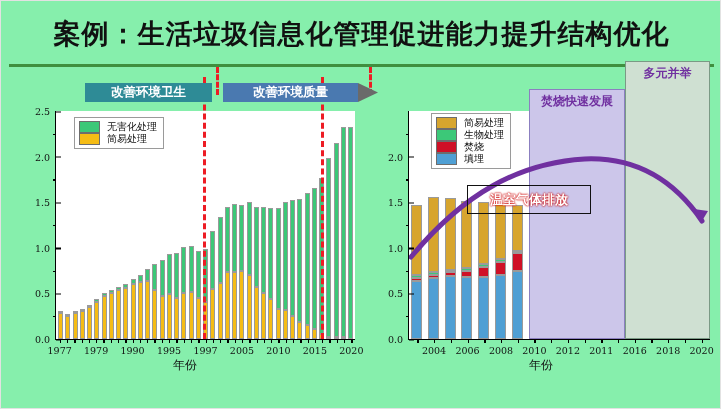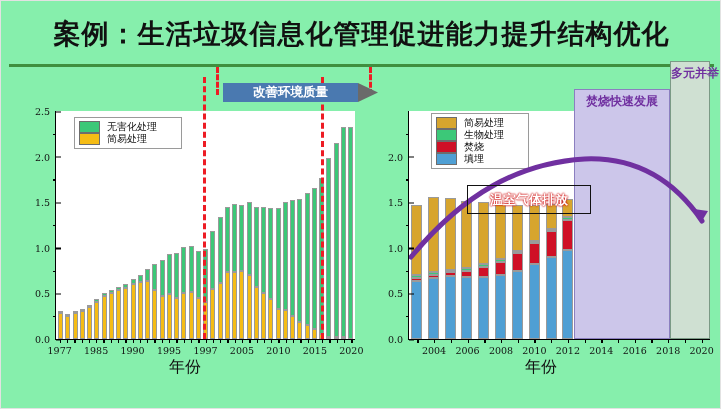--- a/index.html
+++ b/index.html
@@ -37,43 +37,43 @@
   #plot-right{left:42px;top:10px;right:6px;height:228px;}
 
   .ytick{position:absolute;right:100%;transform:translateY(-50%);padding-right:6px;font-size:9.5px;
          font-family:"DejaVu Serif","Liberation Serif",serif;color:#111;white-space:nowrap;}
   .ytick::after{content:"";position:absolute;left:100%;top:50%;width:5px;height:1.4px;background:#000;}
   .yminor{position:absolute;right:100%;width:3px;height:1.3px;background:#000;}
 
   .xtick{position:absolute;top:100%;transform:translateX(-50%);margin-top:6px;font-size:9.5px;
          font-family:"DejaVu Serif","Liberation Serif",serif;color:#111;white-space:nowrap;}
   .xmark{position:absolute;top:100%;width:1.3px;height:4px;background:#000;}
-  .xlabel{position:absolute;left:0;right:0;text-align:center;font-size:16px;
+  .xlabel{position:absolute;left:0;right:0;text-align:center;font-size:12px;
           font-family:"DejaVu Sans","Liberation Sans",sans-serif;color:#111;}
   #xlabel-left{top:256px;}
   #xlabel-right{top:256px;}
 
   
   .bars{position:absolute;left:0;right:0;bottom:0;top:0;display:flex;align-items:flex-end;justify-content:space-between;padding:0 2px;box-sizing:border-box;}
   .bar{position:relative;display:flex;flex-direction:column-reverse;box-sizing:border-box;}
   .seg{width:100%;box-sizing:border-box;border:0.6px solid #9a9a9a;}
 
   
-  .legend{position:absolute;background:#fff;border:1.4px solid #9a9a9a;padding:3px 24px 3px 4px;z-index:22;}
+  .legend{position:absolute;background:#fff;border:1.4px solid #9a9a9a;padding:3px 6px 3px 4px;z-index:22;}
   .lgrow{display:flex;align-items:center;height:12px;}
   .lgsw{width:19px;height:10px;border:1.1px solid #6d6d6d;margin-right:7px;flex:0 0 auto;}
   .lgtx{font-family:"DejaVu Sans","Liberation Sans",sans-serif;font-size:10px;color:#111;white-space:nowrap;}
   #legend-left{left:18px;top:6px;}
   #legend-right{left:22px;top:2px;}
 
   
   .plotdash{position:absolute;top:-34px;bottom:0;border-left:3px dashed #ed1c24;z-index:21;}
 
   
-  .band{position:absolute;z-index:5;margin-left:45px;}
+  .band{position:absolute;z-index:5;}
   .bandlbl{position:absolute;width:100%;text-align:center;top:3px;font-family:"DejaVu Sans","Liberation Sans",sans-serif;
            font-weight:bold;font-size:12px;color:#7030a0;white-space:nowrap;}
   #band1{left:0;top:52px;width:120px;bottom:0;background:#cfe8f7;}
   #band2{left:120px;top:-22px;width:96px;bottom:0;background:#ccc6ea;border:1px solid #8b7fc0;box-sizing:border-box;}
   #band3{left:216px;top:-50px;right:0;bottom:0;background:#cfe0d2;border:1px solid #7a9a85;box-sizing:border-box;}
 
   
   #ghg-box{position:absolute;left:58px;top:74px;width:122px;height:27px;border:1.4px solid #111;z-index:26;
            display:flex;align-items:center;justify-content:center;}
   #ghg-text{font-family:"DejaVu Sans","Liberation Sans",sans-serif;font-weight:bold;font-size:13px;color:#fff;
@@ -93,20 +93,23 @@
 <div id="slide">
 
   <div id="title-bar">
     <div id="title-text">案例：生活垃圾信息化管理促进能力提升结构优化</div>
   </div>
   <div id="title-rule"></div>
 
   <div class="vdash" id="vdash-a"></div>
   <div class="vdash" id="vdash-b"></div>
 
+  <div class="stage" id="stage1">
+    <span>改善环境卫生</span>
+  </div>
   <div class="stage" id="stage2">
     <span>改善环境质量</span>
   </div>
   <svg class="arrowhead" id="arrow1" viewBox="0 0 20 19">
     <polygon points="0,0 20,9.5 0,19" fill="#6a6a6a"></polygon>
   </svg>
 
   <div class="chart" id="chart-left">
     <div class="ylabel">城市生活垃圾清运量（亿吨）</div>
     <div class="plot" id="plot-left">
@@ -298,21 +301,21 @@
         <div class="yminor" style="top: 114px;"></div>
         <div class="yminor" style="top: 68.4px;"></div>
         <div class="yminor" style="top: 22.8px;"></div>
         <div class="xmark" style="left: 1.21951%;"></div>
         <div class="xtick" style="left: 1.21951%;">1977</div>
         <div class="xmark" style="left: 3.65854%;"></div>
         <div class="xmark" style="left: 6.09756%;"></div>
         <div class="xmark" style="left: 8.53659%;"></div>
         <div class="xmark" style="left: 10.9756%;"></div>
         <div class="xmark" style="left: 13.4146%;"></div>
-        <div class="xtick" style="left: 13.4146%;">1985</div>
+        <div class="xtick" style="left: 13.4146%;">1979</div>
         <div class="xmark" style="left: 15.8537%;"></div>
         <div class="xmark" style="left: 18.2927%;"></div>
         <div class="xmark" style="left: 20.7317%;"></div>
         <div class="xmark" style="left: 23.1707%;"></div>
         <div class="xmark" style="left: 25.6098%;"></div>
         <div class="xtick" style="left: 25.6098%;">1990</div>
         <div class="xmark" style="left: 28.0488%;"></div>
         <div class="xmark" style="left: 30.4878%;"></div>
         <div class="xmark" style="left: 32.9268%;"></div>
         <div class="xmark" style="left: 35.3659%;"></div>
@@ -517,21 +520,21 @@
         <div class="xmark" style="left: 30.5556%;"></div>
         <div class="xtick" style="left: 30.5556%;">2008</div>
         <div class="xmark" style="left: 36.1111%;"></div>
         <div class="xmark" style="left: 41.6667%;"></div>
         <div class="xtick" style="left: 41.6667%;">2010</div>
         <div class="xmark" style="left: 47.2222%;"></div>
         <div class="xmark" style="left: 52.7778%;"></div>
         <div class="xtick" style="left: 52.7778%;">2012</div>
         <div class="xmark" style="left: 58.3333%;"></div>
         <div class="xmark" style="left: 63.8889%;"></div>
-        <div class="xtick" style="left: 63.8889%;">2014</div>
+        <div class="xtick" style="left: 63.8889%;">2011</div>
         <div class="xmark" style="left: 69.4444%;"></div>
         <div class="xmark" style="left: 75%;"></div>
         <div class="xtick" style="left: 75%;">2016</div>
         <div class="xmark" style="left: 80.5556%;"></div>
         <div class="xmark" style="left: 86.1111%;"></div>
         <div class="xtick" style="left: 86.1111%;">2018</div>
         <div class="xmark" style="left: 91.6667%;"></div>
         <div class="xmark" style="left: 97.2222%;"></div>
         <div class="xtick" style="left: 97.2222%;">2020</div>
       </div>

